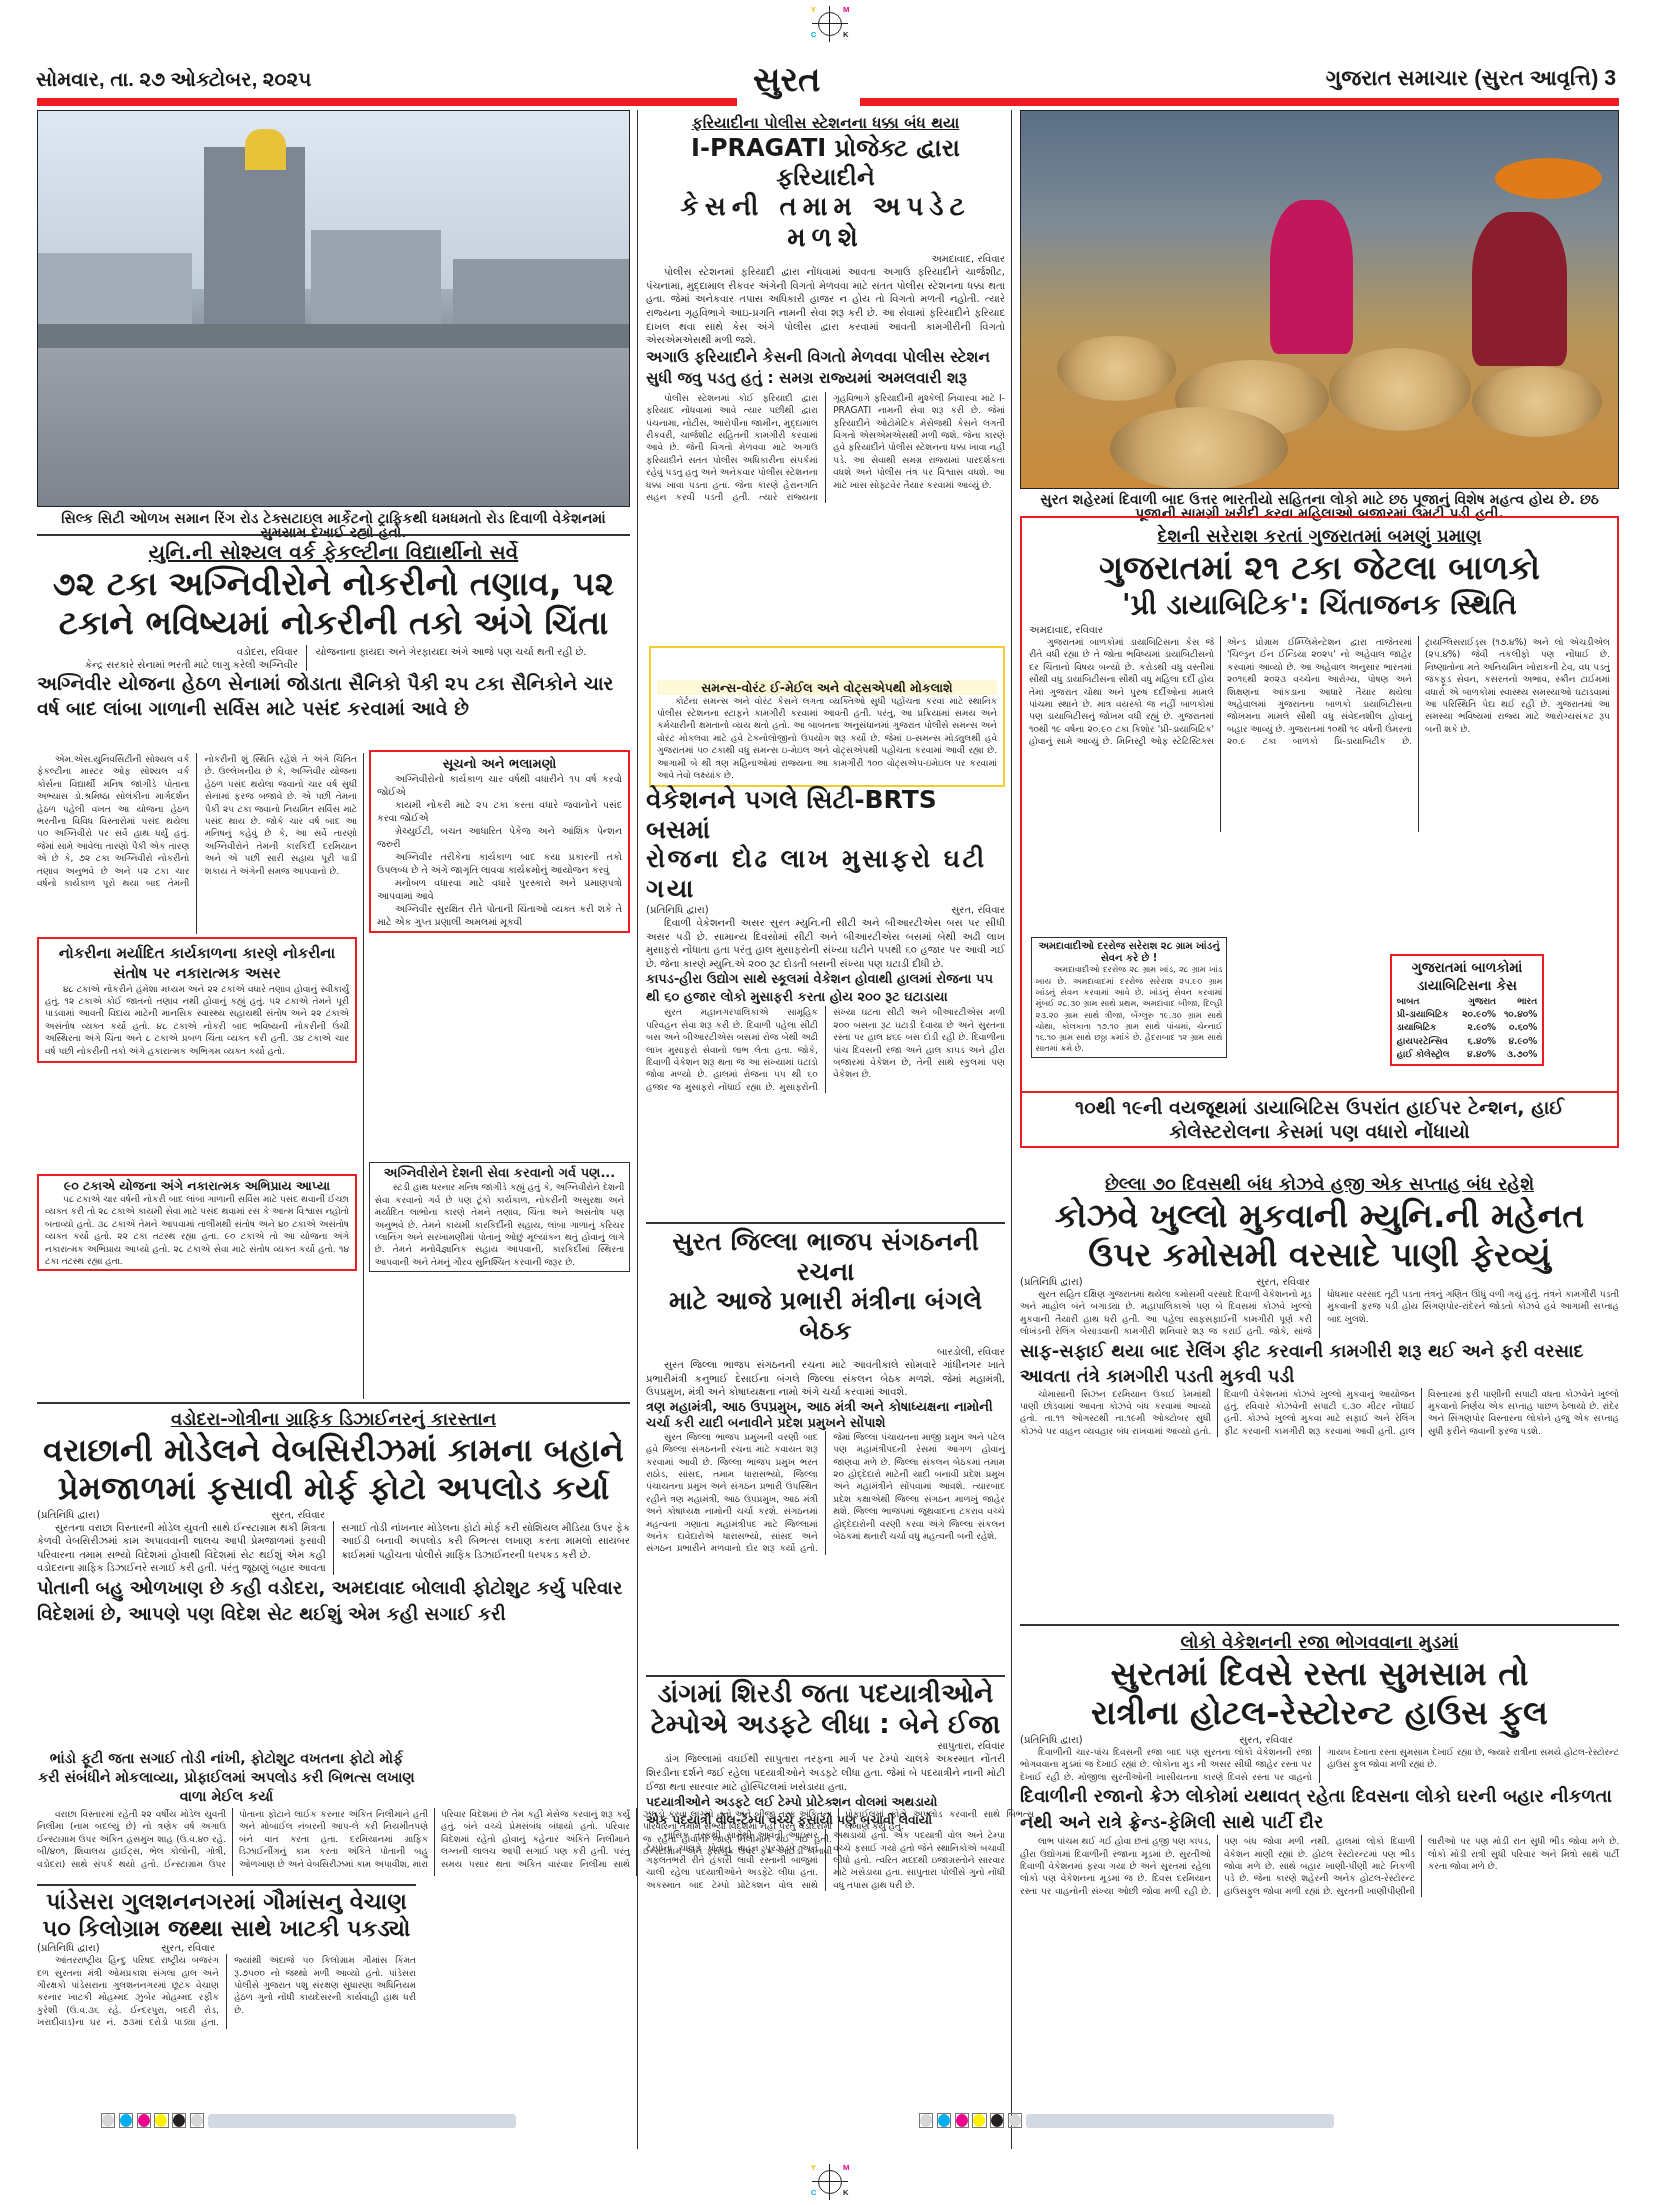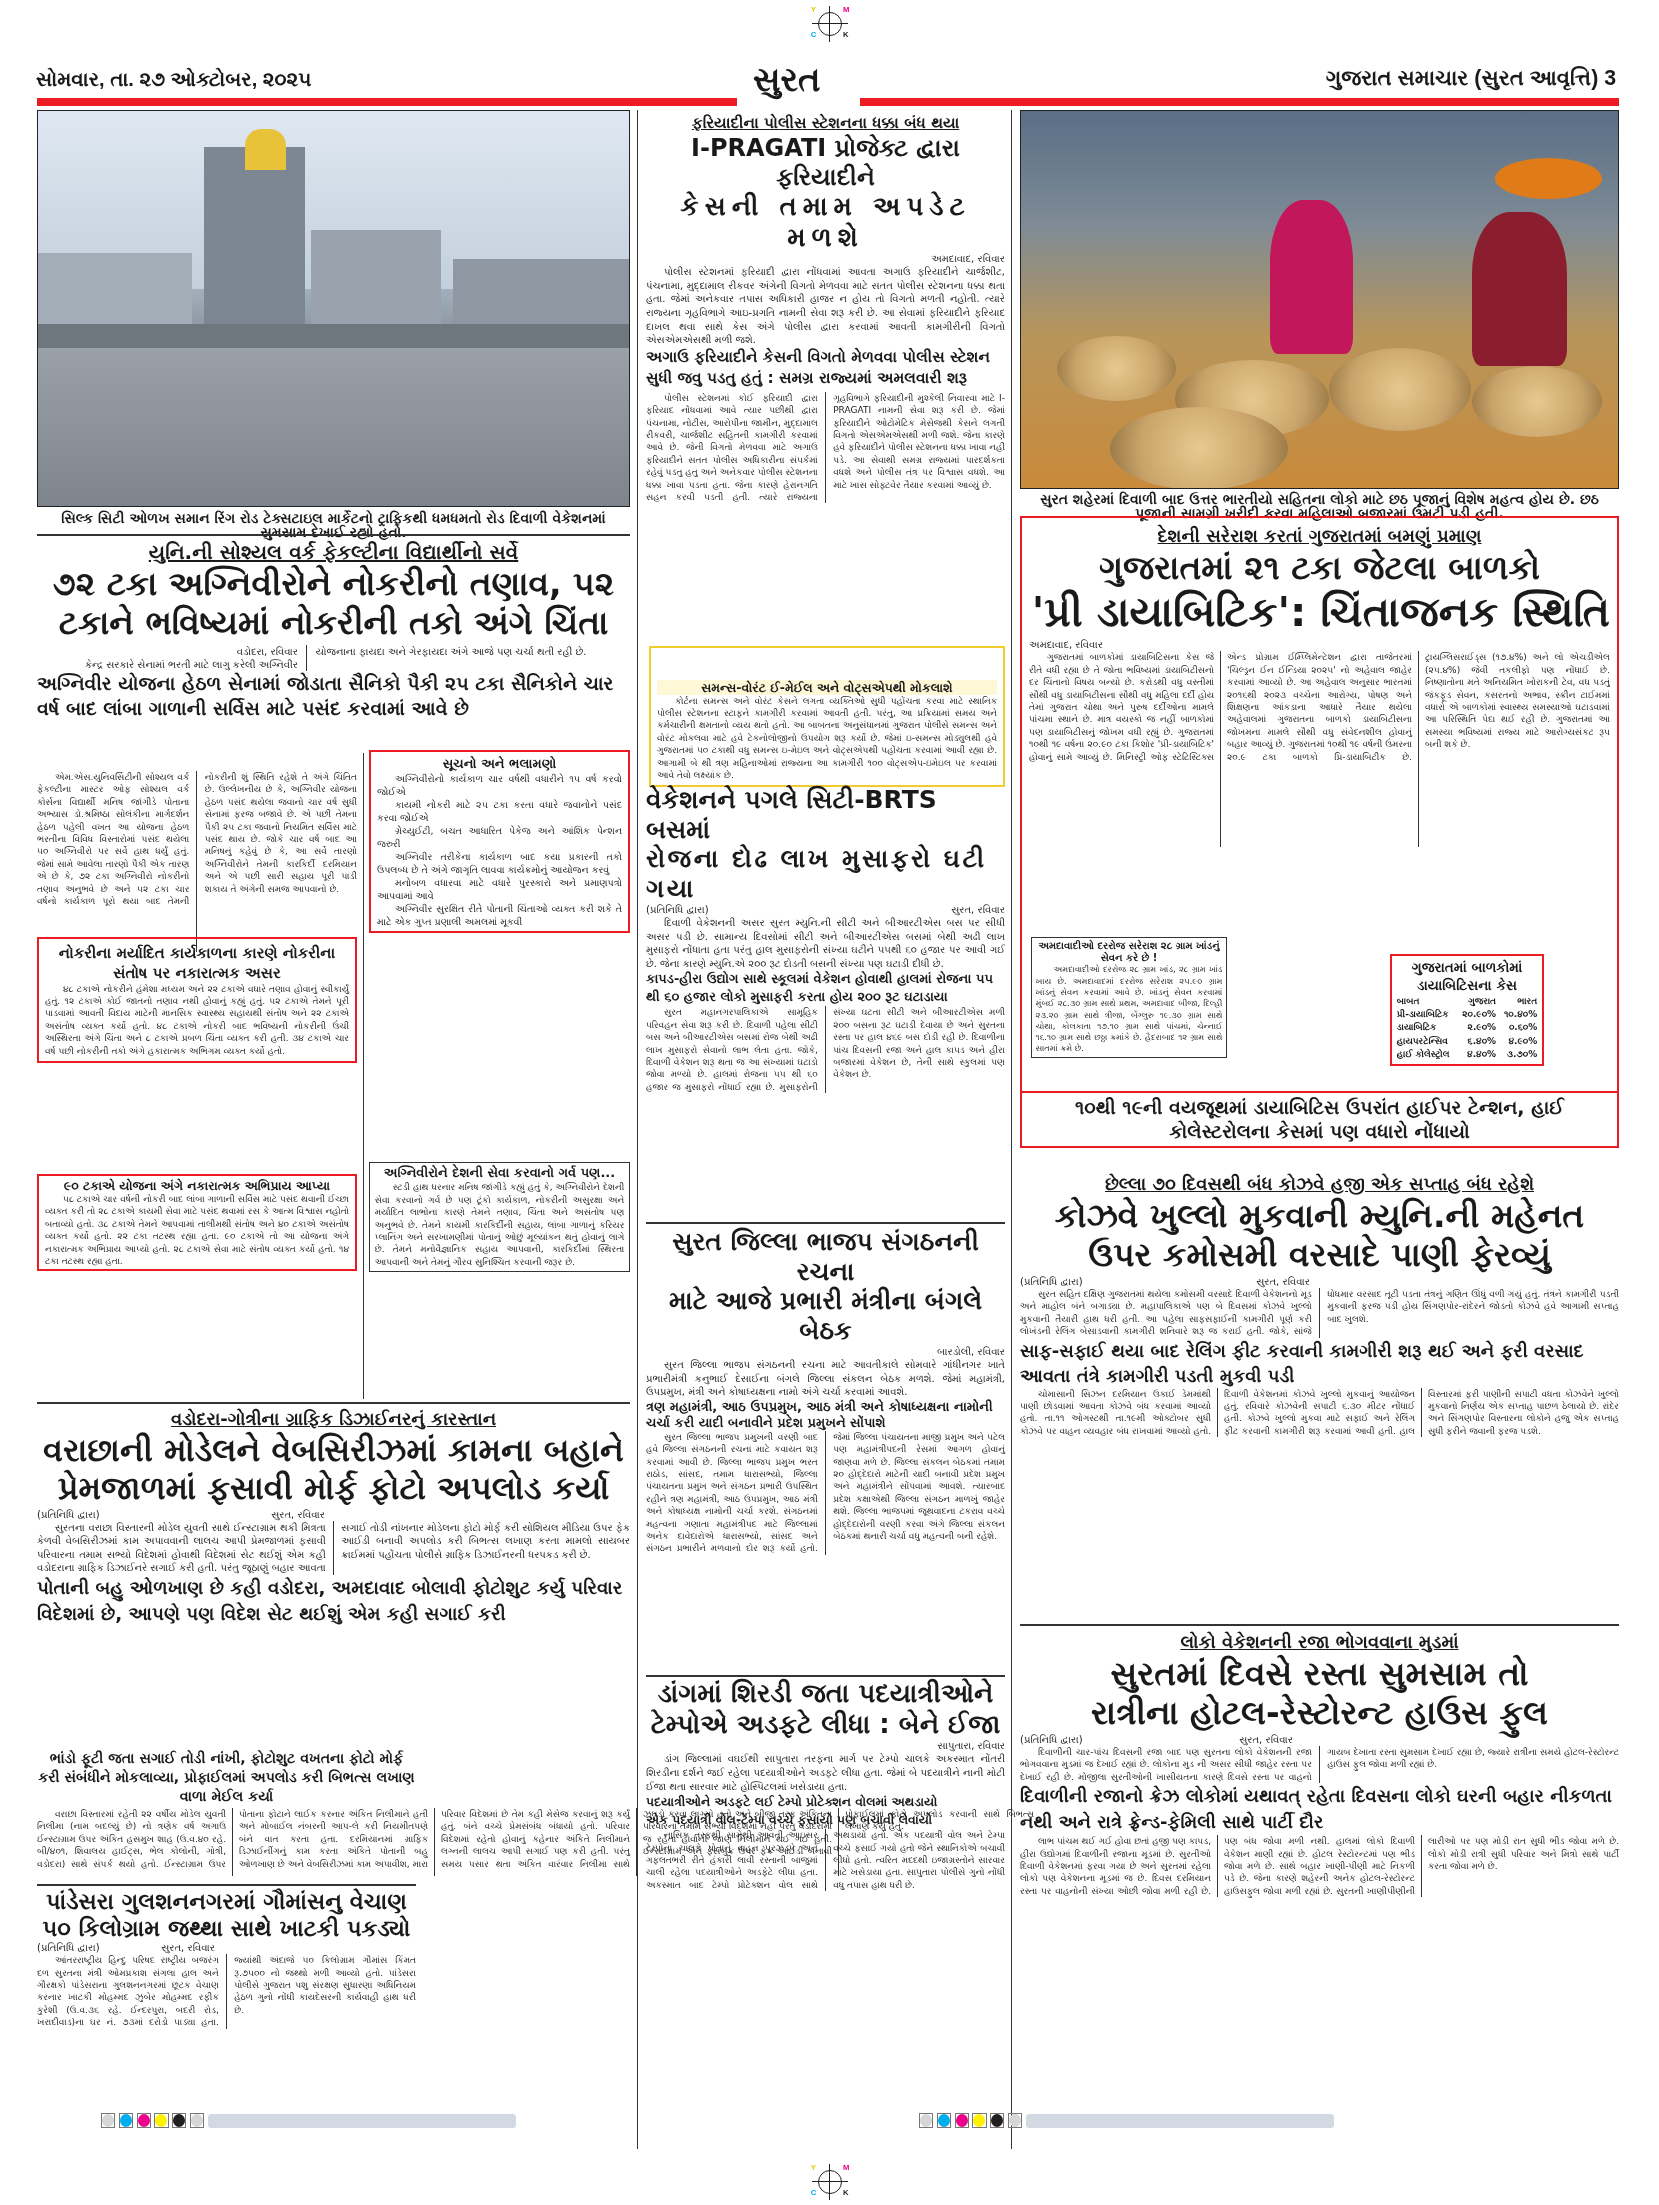--- a/index.html
+++ b/index.html
@@ -174,21 +174,21 @@
     <div style="width:261px; text-align:right;" class="dateline">
       <div>વડોદરા, રવિવાર</div>
       <div>કેન્દ્ર સરકારે સેનામાં ભરતી માટે લાગુ કરેલી અગ્નિવીર</div>
     </div>
     <div style="width:1.2px; background:#333;"></div>
     <div style="flex:1;" class="dateline">યોજનાના ફાયદા અને ગેરફાયદા અંગે આજે પણ ચર્ચા થતી રહી છે.</div>
   </div>
   <div class="sub" style="font-size:19px; line-height:25px;">અગ્નિવીર યોજના હેઠળ સેનામાં જોડાતા સૈનિકો પૈકી ૨૫ ટકા સૈનિકોને ચાર વર્ષ બાદ લાંબા ગાળાની સર્વિસ માટે પસંદ કરવામાં આવે છે</div>
 </section>
 
-<section class="abs body col2" style="left:37px; top:771px; width:320px; height:181px; font-size:9px; line-height:12.4px;">
+<section class="abs body col2" style="left:37px; top:753px; width:320px; height:181px; font-size:9px; line-height:12.4px;">
   <p>એમ.એસ.યુનિવર્સિટીની સોશ્યલ વર્ક ફેકલ્ટીના માસ્ટર ઓફ સોશ્યલ વર્ક કોર્સના વિદ્યાર્થી મનિષ જાંગીડે પોતાના અભ્યાસ ડો.શ્રમિષ્ઠા સોલંકીના માર્ગદર્શન હેઠળ પહેલી વખત આ યોજના હેઠળ ભરતીના વિવિધ વિસ્તારોમાં પસંદ થયેલા ૫૦ અગ્નિવીરો પર સર્વે હાથ ધર્યું હતું. જેમાં સામે આવેલા તારણો પૈકી એક તારણ એ છે કે, ૭૨ ટકા અગ્નિવીરો નોકરીનો તણાવ અનુભવે છે અને ૫૨ ટકા ચાર વર્ષનો કાર્યકાળ પૂરો થયા બાદ તેમની નોકરીની શું સ્થિતિ રહેશે તે અંગે ચિંતિત છે. ઉલ્લેખનીય છે કે, અગ્નિવીર યોજના હેઠળ પસંદ થયેલા જવાનો ચાર વર્ષ સુધી સેનામાં ફરજ બજાવે છે. એ પછી તેમના પૈકી ૨૫ ટકા જવાનો નિયમિત સર્વિસ માટે પસંદ થાય છે. જોકે ચાર વર્ષ બાદ આ મનિષનું કહેવું છે કે, આ સર્વે તારણો અગ્નિવીરોને તેમની કારકિર્દી દરમિયાન અને એ પછી સારી સહાય પૂરી પાડી શકાય તે અંગેની સમજ આપવાનો છે.</p>
 </section>
 
 <section class="abs redbox" style="left:37px; top:937px; width:320px; padding:3.6px 6px;">
   <div style="font-size:15px; font-weight:bold; text-align:center; line-height:20px;">નોકરીના મર્યાદિત કાર્યકાળના કારણે નોકરીના સંતોષ પર નકારાત્મક અસર</div>
   <div class="body" style="font-size:9px; line-height:12.4px;">
       <p>૪૮ ટકાએ નોકરીને હંમેશા મધ્યમ અને ૨૨ ટકાએ વધારે તણાવ હોવાનું સ્વીકાર્યું હતું. ૧૨ ટકાએ કોઈ જાતનો તણાવ નથી હોવાનું કહ્યું હતું. ૫૨ ટકાએ તેમને પૂરી પાડવામાં આવતી વિદાય માટેની માનસિક સ્વાસ્થ્ય સહાયથી સંતોષ અને ૨૨ ટકાએ અસંતોષ વ્યક્ત કર્યો હતો. ૪૮ ટકાએ નોકરી બાદ ભવિષ્યની નોકરીની ઉંચી અસ્થિરતા અંગે ચિંતા અને ૮ ટકાએ પ્રબળ ચિંતા વ્યક્ત કરી હતી. ૩૪ ટકાએ ચાર વર્ષ પછી નોકરીની તકો અંગે હકારાત્મક અભિગમ વ્યક્ત કર્યો હતો.</p>
     </div>
 </section>
 
@@ -252,21 +252,21 @@
     <span>સુરત, રવિવાર</span>
   </div>
   <div class="body col2" style="font-size:9px; line-height:12.4px;">
       <p>આંતરરાષ્ટ્રીય હિન્દુ પરિષદ રાષ્ટ્રીય બજરંગ દળ સુરતના મંત્રી ઓમપ્રકાશ સંગલા હાલ અને ગૌરક્ષકો પાંડેસરાના ગુલશનનગરમાં છૂટક વેચાણ કરનાર ખાટકી મોહમ્મદ ઝુબેર મોહમ્મદ રફીક કુરેશી (ઉ.વ.૩૬ રહે. ઈન્દરપુરા, બદરી રોડ, ખરાદીવાડ)ના ઘર નં. ૭૩માં દરોડો પાડ્યા હતા. જ્યાંથી અંદાજે ૫૦ કિલોગ્રામ ગૌમાંસ કિંમત રૂ.૭૫૦૦ નો જથ્થો મળી આવ્યો હતો. પાંડેસરા પોલીસે ગુજરાત પશુ સંરક્ષણ સુધારણા અધિનિયમ હેઠળ ગુનો નોંધી કાયદેસરની કાર્યવાહી હાથ ધરી છે.</p>
     </div>
 </section>
 
 <section class="abs redbox" style="left:1020px; top:516px; width:599px; height:605px; padding:4.7px 7.1px;">
   <div class="kicker" style="font-size:18px;">દેશની સરેરાશ કરતાં ગુજરાતમાં બમણું પ્રમાણ</div>
   <div class="headline" style="font-size:33px;">ગુજરાતમાં ૨૧ ટકા જેટલા બાળકો</div>
-  <div class="headline" style="font-size:41px;text-align:right;">'પ્રી ડાયાબિટિક': ચિંતાજનક સ્થિતિ</div>
+  <div class="headline" style="font-size:28px;">'પ્રી ડાયાબિટિક': ચિંતાજનક સ્થિતિ</div>
   <div class="dateline" style="margin-top:2.4px;">અમદાવાદ, રવિવાર</div>
   <div class="body col3" style="font-size:9px; line-height:12.4px; height:196px;">
       <p>ગુજરાતમાં બાળકોમાં ડાયાબિટિસના કેસ જે રીતે વધી રહ્યા છે તે જોતા ભવિષ્યમાં ડાયાબિટીસનો દર ચિંતાનો વિષય બન્યો છે. કરોડથી વધુ વસ્તીમાં સૌથી વધુ ડાયાબિટીસના સૌથી વધુ મહિલા દર્દી હોય તેમાં ગુજરાત ચોથા અને પુરુષ દર્દીઓના મામલે પાંચમા સ્થાને છે. માત્ર વયસ્કો જ નહીં બાળકોમાં પણ ડાયાબિટીસનું જોખમ વધી રહ્યું છે. ગુજરાતમાં ૧૦થી ૧૯ વર્ષના ૨૦.૯૦ ટકા કિશોર 'પ્રી-ડાયાબિટિક' હોવાનું સામે આવ્યું છે. મિનિસ્ટ્રી ઓફ સ્ટેટિસ્ટિક્સ એન્ડ પ્રોગ્રામ ઈમ્પ્લિમેન્ટેશન દ્વારા તાજેતરમાં 'ચિલ્ડ્રન ઈન ઈન્ડિયા ૨૦૨૫' નો અહેવાલ જાહેર કરવામાં આવ્યો છે. આ અહેવાલ અનુસાર ભારતમાં ૨૦૧૬થી ૨૦૨૩ વચ્ચેના આરોગ્ય, પોષણ અને શિક્ષણના આંકડાના આધારે તૈયાર થયેલા અહેવાલમાં ગુજરાતના બાળકો ડાયાબિટીસના જોખમના મામલે સૌથી વધુ સંવેદનશીલ હોવાનું બહાર આવ્યું છે. ગુજરાતમાં ૧૦થી ૧૯ વર્ષની ઉંમરના ૨૦.૯ ટકા બાળકો પ્રિ-ડાયાબિટીક છે. ટ્રાયગ્લિસરાઈડ્સ (૧૭.૪%) અને લો એચડીએલ (૨૫.૪%) જેવી તકલીફો પણ નોંધાઈ છે. નિષ્ણાતોના મતે અનિયમિત ખોરાકની ટેવ, વધ પડતું જંકફૂડ સેવન, કસરતનો અભાવ, સ્ક્રીન ટાઈમમાં વધારો એ બાળકોમાં સ્વાસ્થ્ય સમસ્યાઓ ઘટાડવામાં આ પરિસ્થિતિ પેદા થઈ રહી છે. ગુજરાતમાં આ સમસ્યા ભવિષ્યમાં રાજ્ય માટે આરોગ્યસંકટ રૂપ બની શકે છે.</p>
     </div>
 </section>
 
 <section class="abs" style="left:1031px; top:937px; width:196px; border:1.2px solid #333; padding:2.4px 3.6px; background:#fff;">
   <div style="font-size:10px; font-weight:bold; text-align:center;">અમદાવાદીઓ દરરોજ સરેરાશ ૨૮ ગ્રામ ખાંડનું સેવન કરે છે !</div>
   <div class="body" style="font-size:8.3px; line-height:11.3px;">
       <p>અમદાવાદીઓ દરરોજ ૨૮ ગ્રામ ખાંડ, ૨૮ ગ્રામ ખાંડ ખાય છે. અમદાવાદમાં દરરોજ સરેરાશ ૨૫.૯૦ ગ્રામ ખાંડનું સેવન કરવામાં આવે છે. ખાંડનું સેવન કરવામાં મુંબઈ ૨૮.૩૦ ગ્રામ સાથે પ્રથમ, અમદાવાદ બીજા, દિલ્હી ૨૩.૨૦ ગ્રામ સાથે ત્રીજા, બેંગ્લુરુ ૧૯.૩૦ ગ્રામ સાથે ચોથા, કોલકાતા ૧૭.૧૦ ગ્રામ સાથે પાંચમાં, ચેન્નાઈ ૧૬.૧૦ ગ્રામ સાથે છઠ્ઠા ક્રમાંકે છે. હૈદરાબાદ ૧૨ ગ્રામ સાથે સાતમાં ક્રમે છે.</p>

